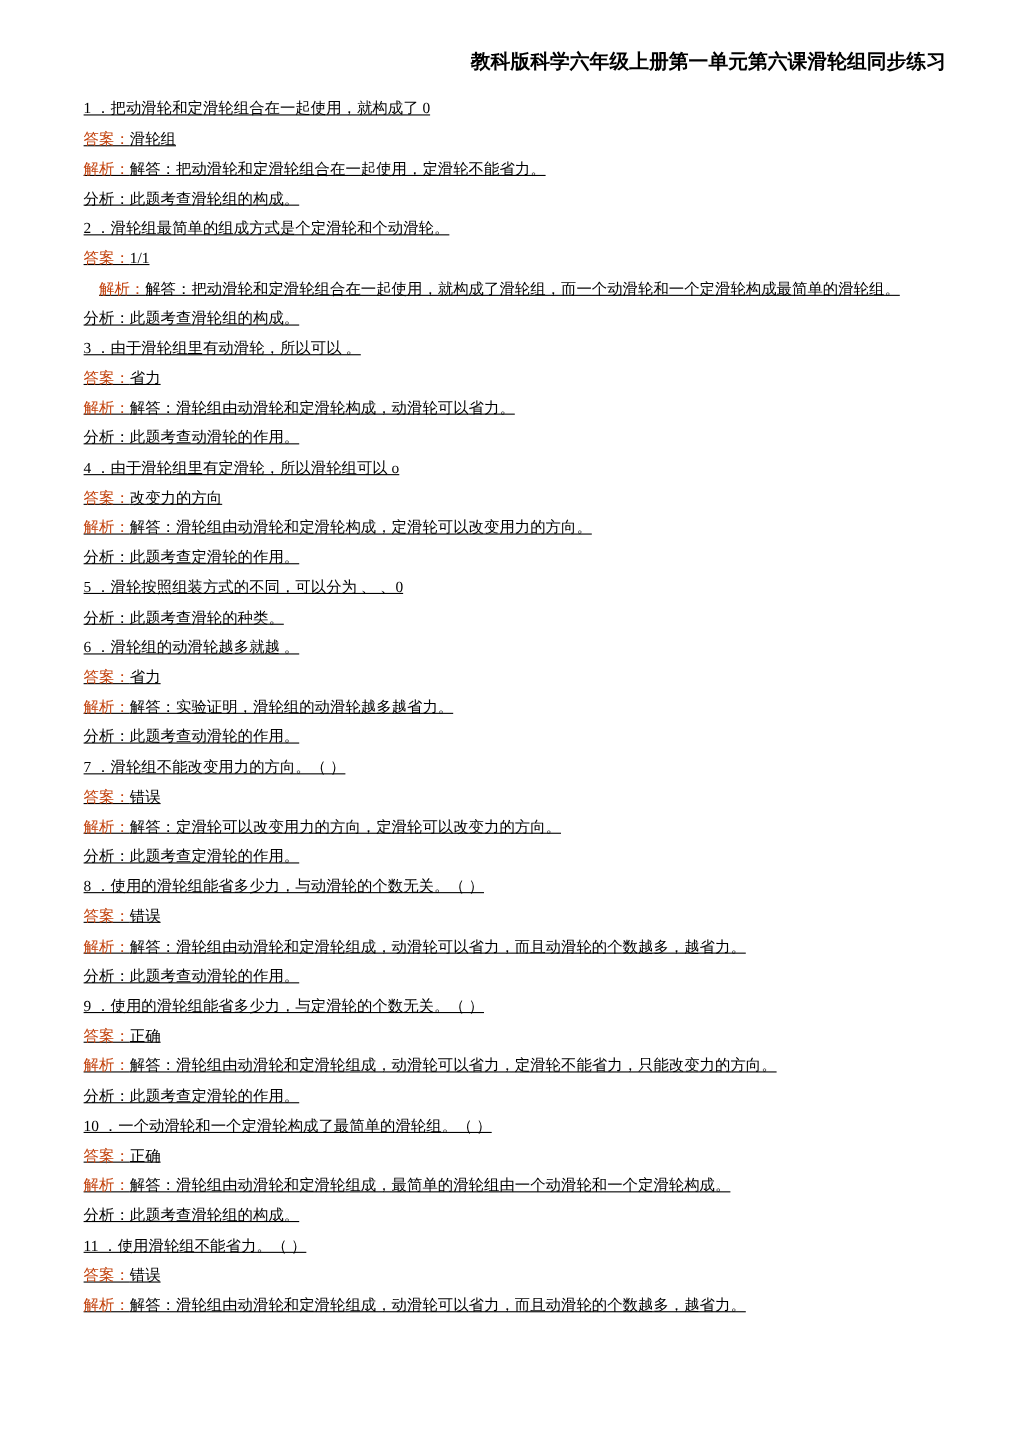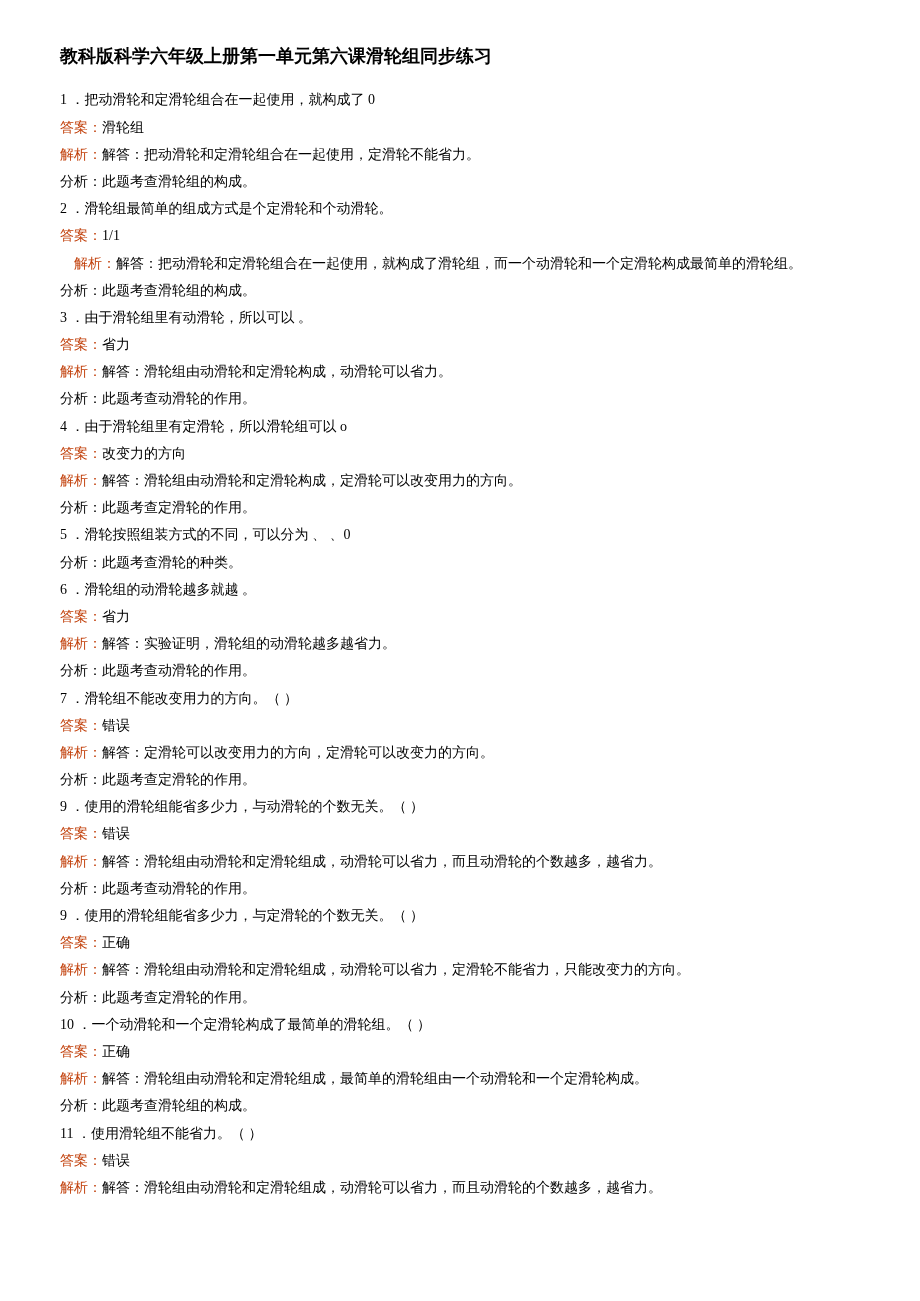--- a/index.html
+++ b/index.html
@@ -7,27 +7,28 @@
     font-size: 14px;
     line-height: 1.8;
     color: #000;
     background: #fff;
     margin: 0;
     padding: 40px 60px;
     width: 920px;
     box-sizing: border-box;
   }
   .title {
-    text-align: left;
+    text-align: right;
     font-size: 18px;
     font-weight: bold;
     margin-bottom: 15px;
   }
   .line {
-    margin: 2px 0;
+    margin: 2px 16px;
+    text-decoration: underline;
   }
   .blue {
     color: #c2410c;
   }
   .indent {
     text-indent: 1em;
   }
 </style>
 </head>
 <body>
@@ -54,21 +55,21 @@
     <div class="line">5 ．滑轮按照组装方式的不同，可以分为 、 、0</div>
     <div class="line">分析：此题考查滑轮的种类。</div>
     <div class="line">6 ．滑轮组的动滑轮越多就越 。</div>
     <div class="line"><span class="blue">答案：</span><span>省力</span></div>
     <div class="line"><span class="blue">解析：</span><span>解答：实验证明，滑轮组的动滑轮越多越省力。</span></div>
     <div class="line">分析：此题考查动滑轮的作用。</div>
     <div class="line">7 ．滑轮组不能改变用力的方向。（    ）</div>
     <div class="line"><span class="blue">答案：</span><span>错误</span></div>
     <div class="line"><span class="blue">解析：</span><span>解答：定滑轮可以改变用力的方向，定滑轮可以改变力的方向。</span></div>
     <div class="line">分析：此题考查定滑轮的作用。</div>
-    <div class="line">9 ．使用的滑轮组能省多少力，与动滑轮的个数无关。（      ）</div>
+    <div class="line">8 ．使用的滑轮组能省多少力，与动滑轮的个数无关。（      ）</div>
     <div class="line"><span class="blue">答案：</span><span>错误</span></div>
     <div class="line"><span class="blue">解析：</span><span>解答：滑轮组由动滑轮和定滑轮组成，动滑轮可以省力，而且动滑轮的个数越多，越省力。</span></div>
     <div class="line">分析：此题考查动滑轮的作用。</div>
     <div class="line">9 ．使用的滑轮组能省多少力，与定滑轮的个数无关。（      ）</div>
     <div class="line"><span class="blue">答案：</span><span>正确</span></div>
     <div class="line"><span class="blue">解析：</span><span>解答：滑轮组由动滑轮和定滑轮组成，动滑轮可以省力，定滑轮不能省力，只能改变力的方向。</span></div>
     <div class="line">分析：此题考查定滑轮的作用。</div>
     <div class="line">10 ．一个动滑轮和一个定滑轮构成了最简单的滑轮组。（      ）</div>
     <div class="line"><span class="blue">答案：</span><span>正确</span></div>
     <div class="line"><span class="blue">解析：</span><span>解答：滑轮组由动滑轮和定滑轮组成，最简单的滑轮组由一个动滑轮和一个定滑轮构成。</span></div>

